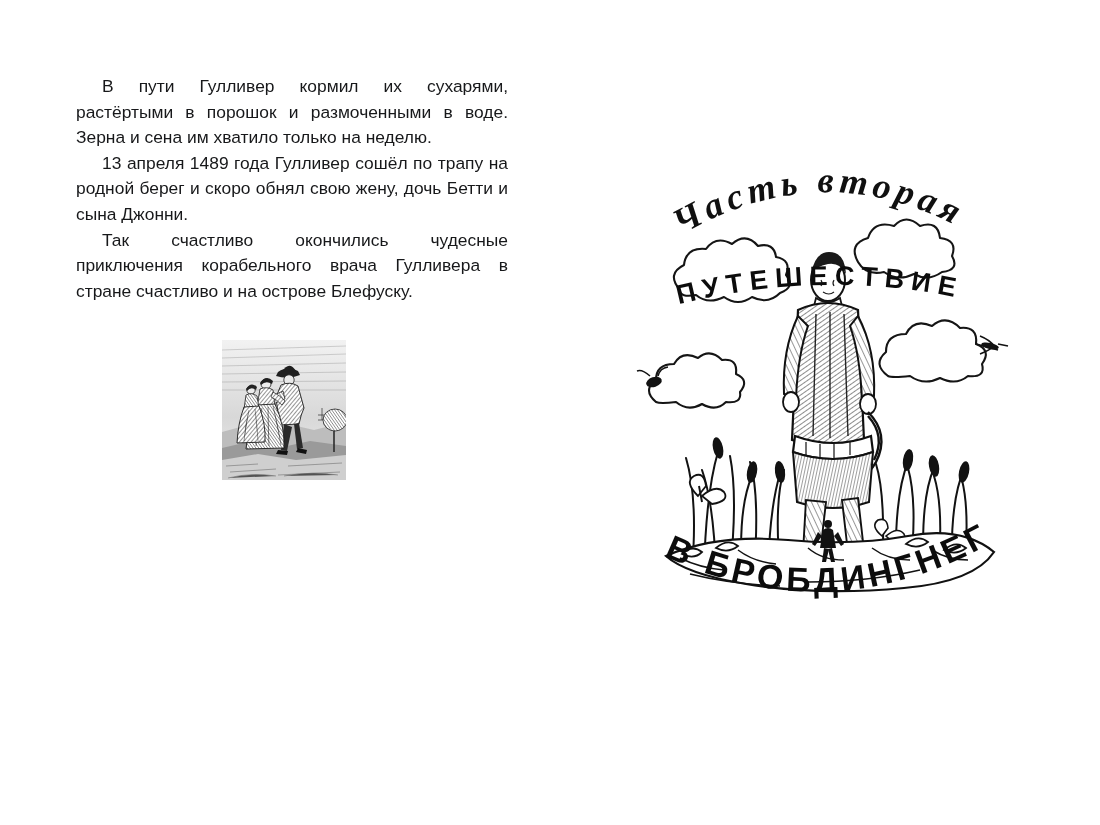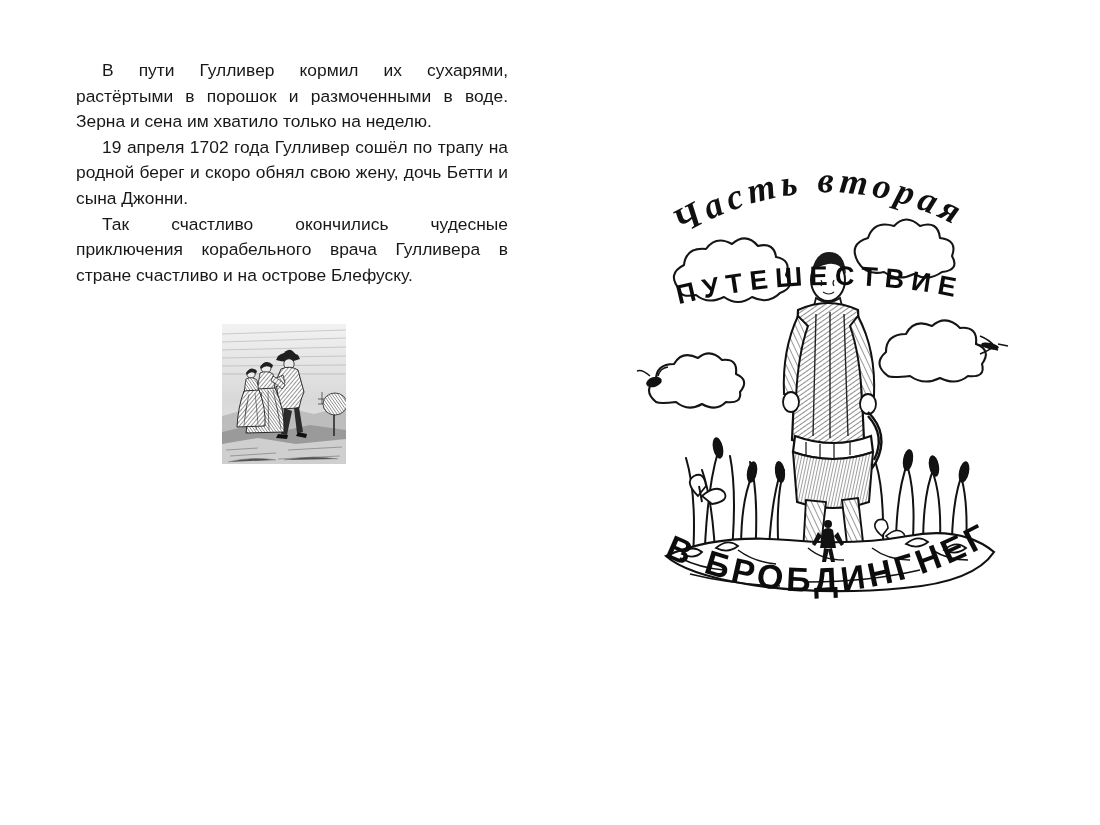--- a/index.html
+++ b/index.html
@@ -13,21 +13,21 @@
     height: 825px;
     background: #ffffff;
     overflow: hidden;
     font-family: "Liberation Sans", sans-serif;
   }
 
   
   .left-page {
     position: absolute;
     left: 0;
-    top: 0;
+    top: 16px;
     width: 550px;
     height: 588px;
   }
   .text-block {
     position: absolute;
     left: 76px;
     top: 58px;
     width: 432px;
     font-size: 17.4px;
     line-height: 25.6px;
@@ -77,21 +77,21 @@
 </style>
 </head>
 <body>
 
 <div class="page">
 
   <div class="left-page">
 
     <div class="text-block">
       <p class="indent">В пути Гулливер кормил их сухарями, растёртыми в порошок и размоченными в воде. Зерна и сена им хватило только на неделю.</p>
-      <p class="indent">19 апреля 1702 года Гулливер сошёл по трапу на родной берег и скоро обнял свою жену, дочь Бетти и сына Джонни.</p>
+      <p class="indent">13 апреля 1489 года Гулливер сошёл по трапу на родной берег и скоро обнял свою жену, дочь Бетти и сына Джонни.</p>
       <p class="indent">Так счастливо окончились чудесные приключения корабельного врача Гулливера в стране счастливо и на острове Блефуску.</p>
     </div>
 
     <div class="vignette">
       <span class="sr-only">Гравюра: Гулливер обнимает жену и дочь на берегу</span>
       <svg width="132" height="155" viewBox="0 0 132 155" xmlns="http://www.w3.org/2000/svg">
         <defs>
           <linearGradient id="skyg" x1="0" y1="0" x2="0" y2="1">
             <stop offset="0%" stop-color="#f2f2f2"></stop>
             <stop offset="55%" stop-color="#d8d8d8"></stop>

